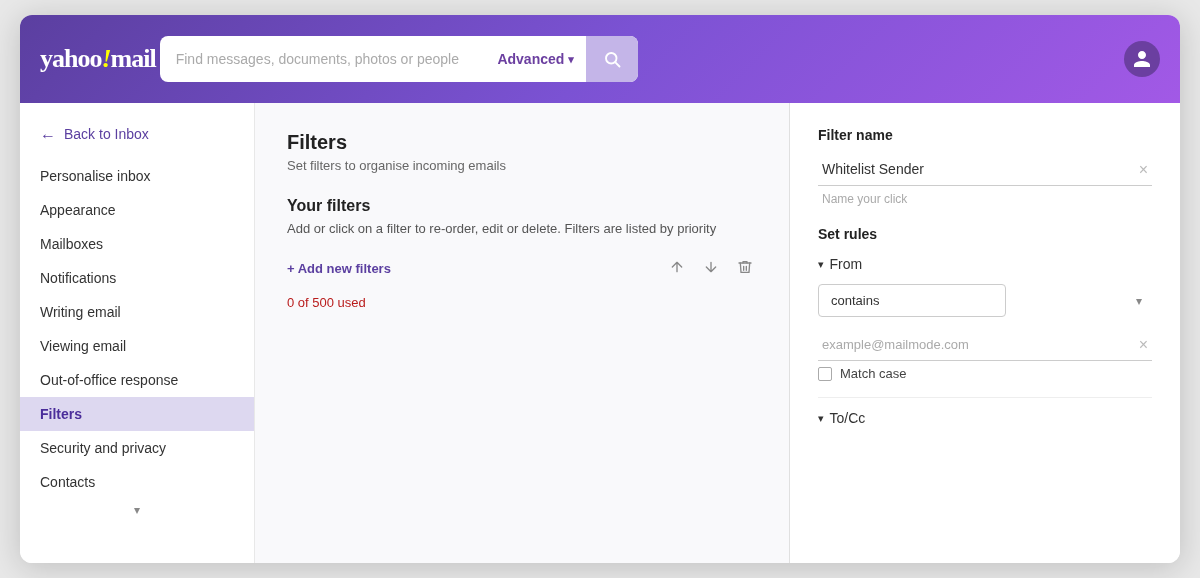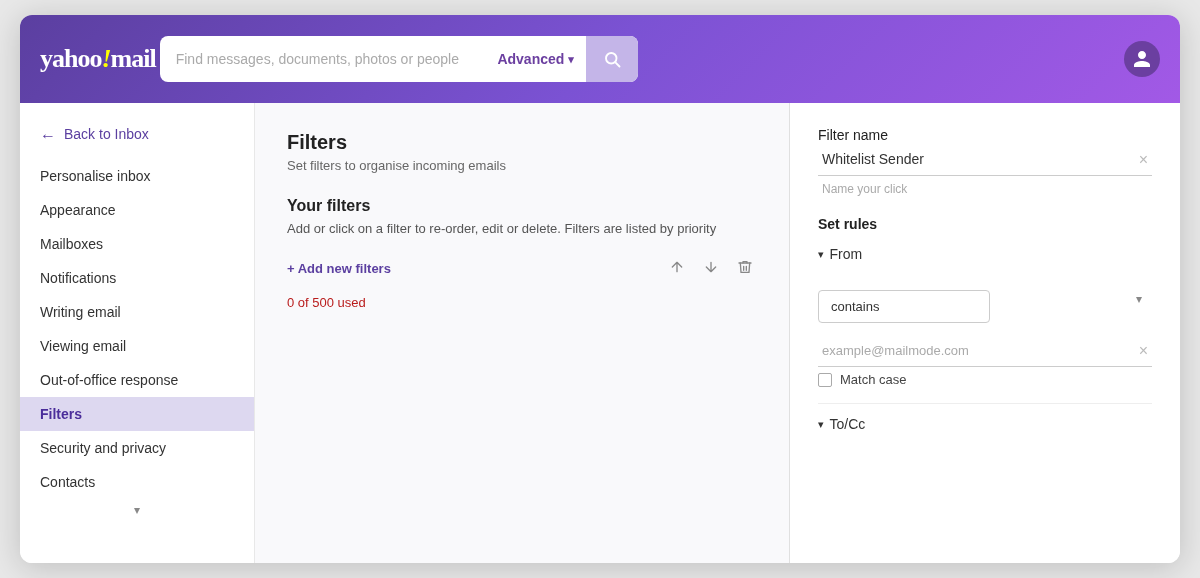--- a/index.html
+++ b/index.html
@@ -228,22 +228,23 @@
     
     .right-panel {
       width: 390px;
       flex-shrink: 0;
       background: #fff;
       padding: 24px 28px;
       overflow-y: auto;
     }
     .field-label {
       font-size: 14px;
-      font-weight: 400;
+      font-weight: 700;
       color: #222;
+      margin-bottom: 10px;
     }
     .text-input-wrap {
       position: relative;
       margin-bottom: 6px;
     }
     .text-input {
       width: 100%;
       border: none;
       border-bottom: 1.5px solid #ccc;
       outline: none;
@@ -286,31 +287,30 @@
       color: #333;
       margin-bottom: 12px;
       cursor: pointer;
     }
     .rule-content { padding-left: 0; }
     .select-wrap {
       position: relative;
       margin-bottom: 12px;
     }
     .rule-select {
-      width: 172px;
+      width: 188px;
       border: 1px solid #ccc;
       border-radius: 4px;
       padding: 8px 32px 8px 12px;
       font-size: 13px;
       color: #333;
       background: #fff;
       appearance: none;
       outline: none;
       cursor: pointer;
-      margin-top: 16px;
     }
     .select-chevron {
       position: absolute;
       right: 10px;
       top: 50%;
       transform: translateY(-50%);
       color: #888;
       font-size: 12px;
       pointer-events: none;
     }

